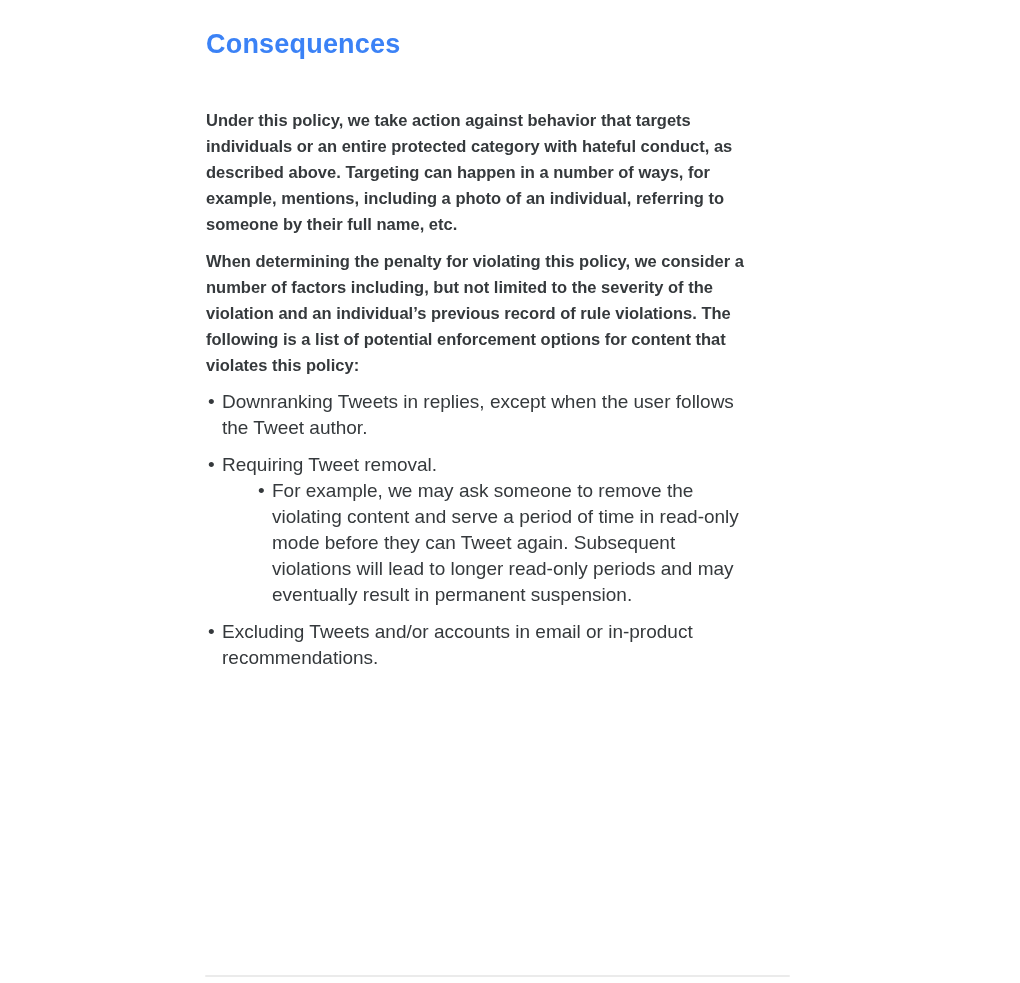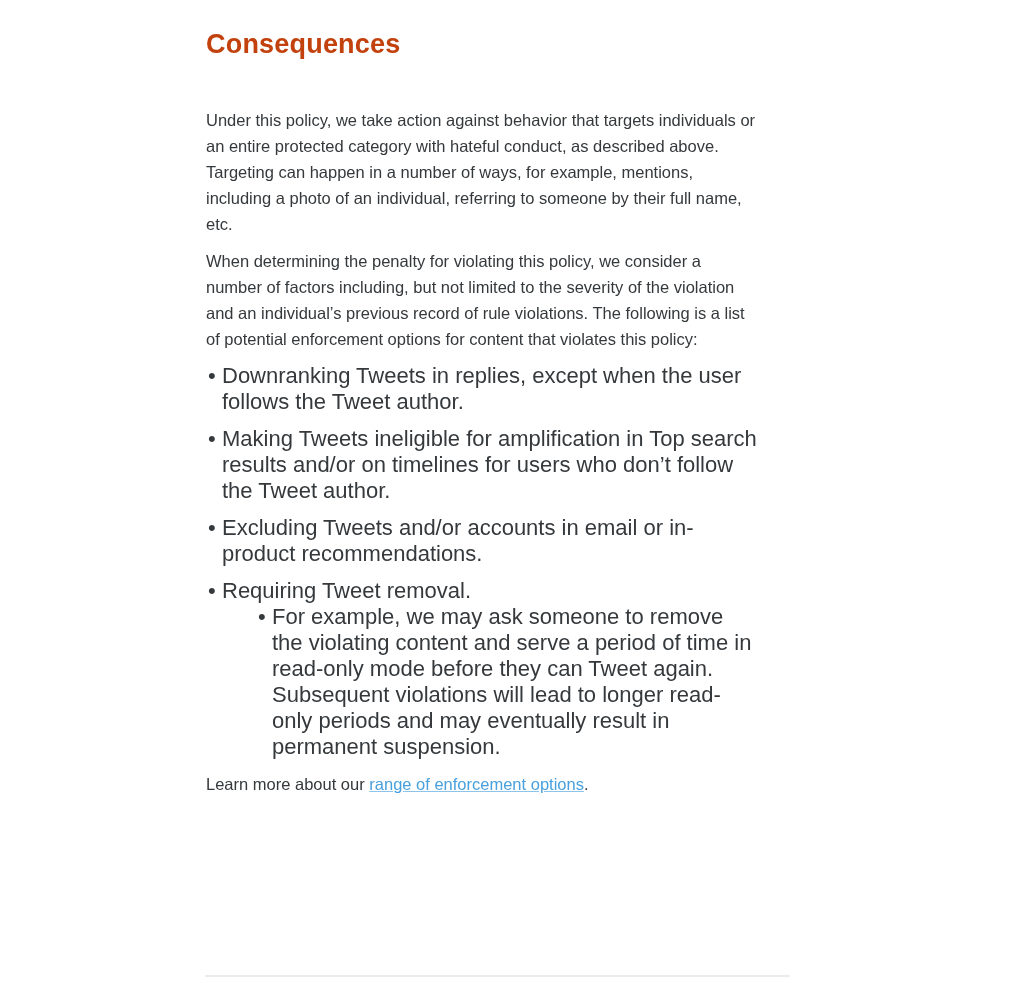--- a/index.html
+++ b/index.html
@@ -21,34 +21,35 @@
     position: absolute;
     left: 206px;
     top: 28px;
     width: 553px;
   }
   h1.section-heading {
     margin: 0 0 46px 0;
     font-size: 27px;
     line-height: 33px;
     font-weight: 700;
-    color: #c2410c;
+    color: #3b82f6;
     letter-spacing: 0.2px;
   }
   p.body-text {
     margin: 0 0 11px 0;
     font-size: 16.5px;
     line-height: 26px;
     color: #35393c;
+    font-weight: bold;
   }
   ul.enforcement-list {
     list-style: none;
     margin: 0 0 11px 0;
     padding: 0 0 0 16px;
-    font-size: 22px;
+    font-size: 19px;
     line-height: 26px;
   }
   ul.enforcement-list li {
     position: relative;
     margin: 0 0 11px 0;
   }
   ul.enforcement-list li::before {
     content: "\2022";
     position: absolute;
     left: -14px;
@@ -96,33 +97,29 @@
 
   <p class="body-text">Under this policy, we take action against behavior that targets individuals or an entire protected category with hateful conduct, as described above. Targeting can happen in a number of ways, for example, mentions, including a photo of an individual, referring to someone by their full name, etc.</p>
 
   <p class="body-text">When determining the penalty for violating this policy, we consider a number of factors including, but not limited to the severity of the violation and an individual’s previous record of rule violations. The following is a list of potential enforcement options for content that violates this policy:</p>
 
   <ul class="enforcement-list">
     <li>
       <span>Downranking Tweets in replies, except when the user follows the Tweet author.</span>
     </li>
     <li>
-      <span>Making Tweets ineligible for amplification in Top search results and/or on timelines for users who don’t follow the Tweet author.</span>
-    </li>
-    <li>
-      <span>Excluding Tweets and/or accounts in email or in-product recommendations.</span>
-    </li>
-    <li>
       <span>Requiring Tweet removal.</span>
       <ul class="sub-list">
         <li>
           <span>For example, we may ask someone to remove the violating content and serve a period of time in read-only mode before they can Tweet again. Subsequent violations will lead to longer read-only periods and may eventually result in permanent suspension.</span>
         </li>
       </ul>
     </li>
+    <li>
+      <span>Excluding Tweets and/or accounts in email or in-product recommendations.</span>
+    </li>
   </ul>
 
-  <p class="body-text"><span>Learn more about our </span><a href="#" class="policy-link">range of enforcement options</a><span>.</span></p>
 
 
 </main>
 
 <div class="divider"></div>
 
 </body></html>

